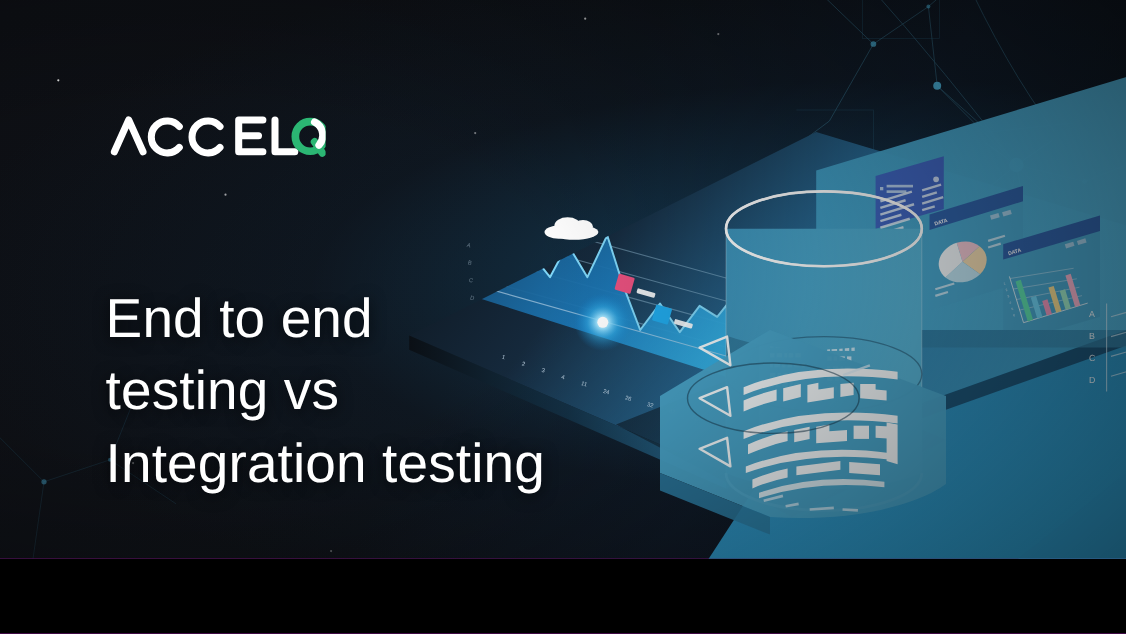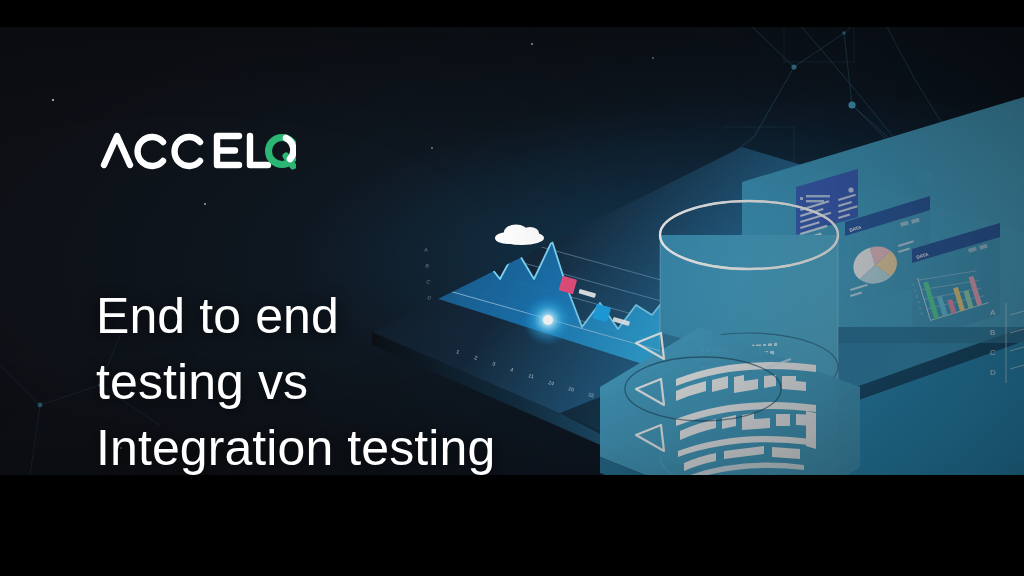--- a/index.html
+++ b/index.html
@@ -3,25 +3,24 @@
 <meta charset="utf-8">
 <style>
   html, body {
     margin: 0;
     padding: 0;
     background: #000;
   }
   #stage {
     position: relative;
     width: 1024px;
-    height: 448px;
+    height: 508px;
     overflow: hidden;
     background: #a21caf;
     font-family: "Liberation Sans", sans-serif;
-    margin-top: 27px;
   }
 
   
   .bg-base {
     position: absolute; inset: 0;
     background:
       radial-gradient(120% 90% at 78% 52%, rgba(28,110,160,0.55) 0%, rgba(16,40,62,0.25) 42%, rgba(14,16,21,0) 70%),
       linear-gradient(120deg, #0d0f14 0%, #0e1116 46%, #101722 68%, #0c1014 100%);
   }
   .bg-vignette {

